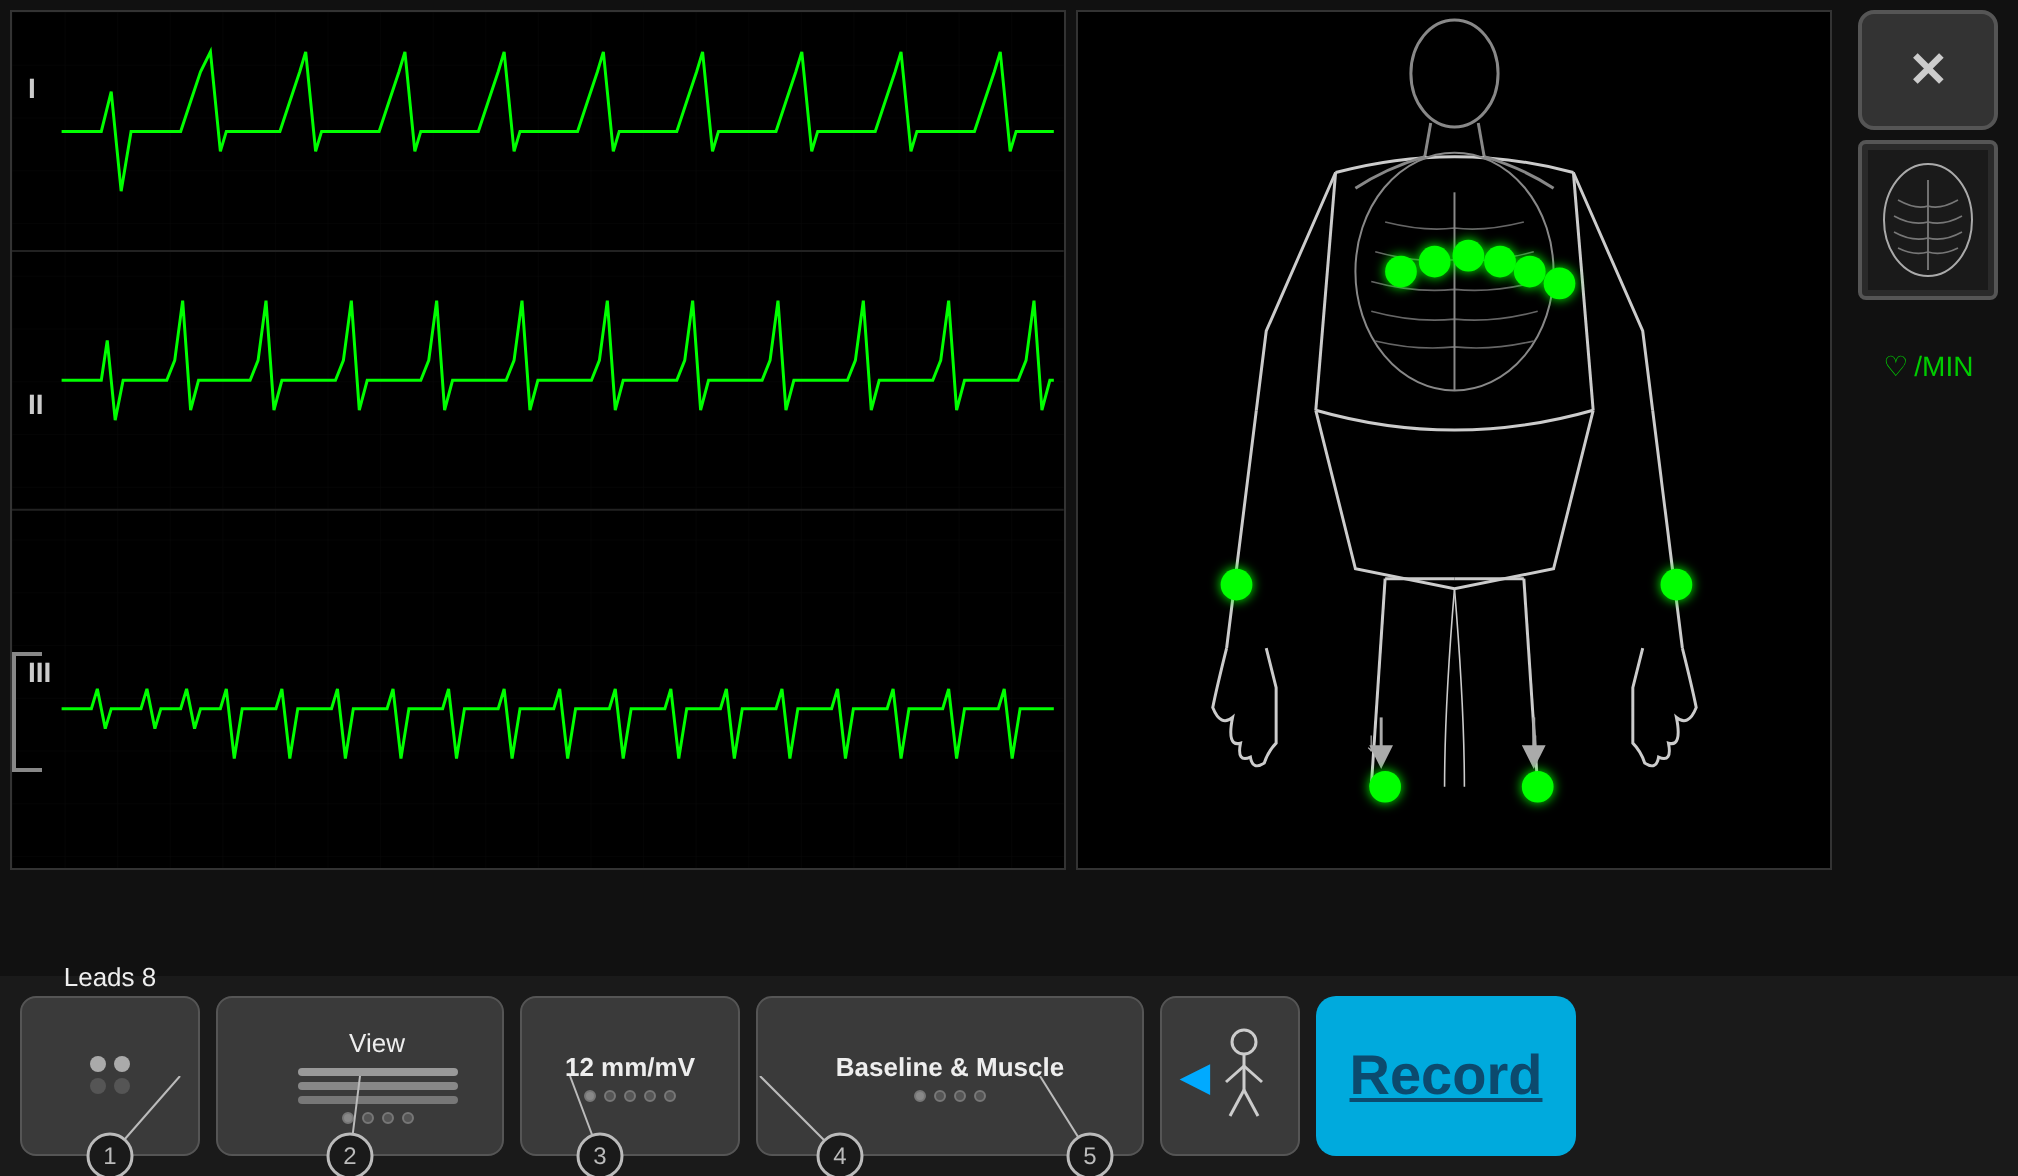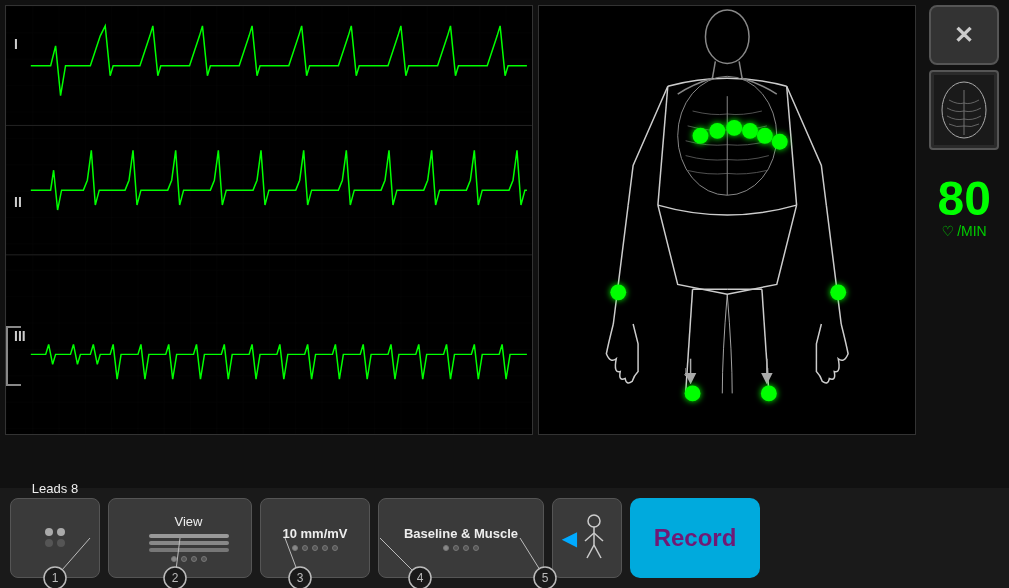--- a/index.html
+++ b/index.html
@@ -231,21 +231,21 @@
       width: 110px;
       height: 80px;
     }
 
     .mm-s-btn {
       width: 100px;
       height: 80px;
     }
 
     .filter-btn {
-      width: 166px;
+      width: 194px;
       height: 80px;
     }
 
     .btn-main-text {
       color: #eee;
       font-size: 13px;
       font-weight: bold;
     }
 
     .btn-dots {
@@ -277,23 +277,24 @@
       background: #00aadd;
       border-radius: 10px;
       display: flex;
       align-items: center;
       justify-content: center;
       cursor: pointer;
       border: none;
     }
 
     .record-text {
-      color: #701a75;
-      font-size: 24px;
+      color: #0c4a6e;
+      font-size: 28px;
       font-weight: bold;
+      text-decoration: underline;
     }
 
     
     .ecg-svg {
       position: absolute;
       top: 0;
       left: 0;
       width: 100%;
       height: 100%;
     }
@@ -504,21 +505,20 @@
         <ellipse cx="30" cy="35" rx="22" ry="28" stroke="#aaa" stroke-width="1" fill="none"></ellipse>
         <line x1="30" y1="15" x2="30" y2="60" stroke="#888" stroke-width="0.8"></line>
         <path d="M 15 25 Q 24 30 30 28 Q 36 30 45 25" stroke="#777" stroke-width="0.8" fill="none"></path>
         <path d="M 13 33 Q 22 38 30 36 Q 38 38 47 33" stroke="#777" stroke-width="0.8" fill="none"></path>
         <path d="M 13 41 Q 22 46 30 44 Q 38 46 47 41" stroke="#777" stroke-width="0.8" fill="none"></path>
         <path d="M 15 49 Q 23 53 30 51 Q 37 53 45 49" stroke="#777" stroke-width="0.8" fill="none"></path>
       </svg>
     </div>
 
     <div class="heart-rate-display">
-      <div class="heart-rate-number">80</div>
       <div class="heart-rate-unit">
         <span>♡</span>
         <span>/MIN</span>
       </div>
     </div>
   </div>
 
   <div class="toolbar">
 
     <div class="toolbar-btn leads-btn">
@@ -545,21 +545,21 @@
       </div>
       <div class="view-dots">
         <div class="small-dot active"></div>
         <div class="small-dot"></div>
         <div class="small-dot"></div>
         <div class="small-dot"></div>
       </div>
     </div>
 
     <div class="toolbar-btn mm-mv-btn">
-      <span class="btn-main-text">10 mm/mV</span>
+      <span class="btn-main-text">12 mm/mV</span>
       <div class="btn-dots">
         <div class="small-dot active"></div>
         <div class="small-dot"></div>
         <div class="small-dot"></div>
         <div class="small-dot"></div>
         <div class="small-dot"></div>
       </div>
     </div>
 
 

